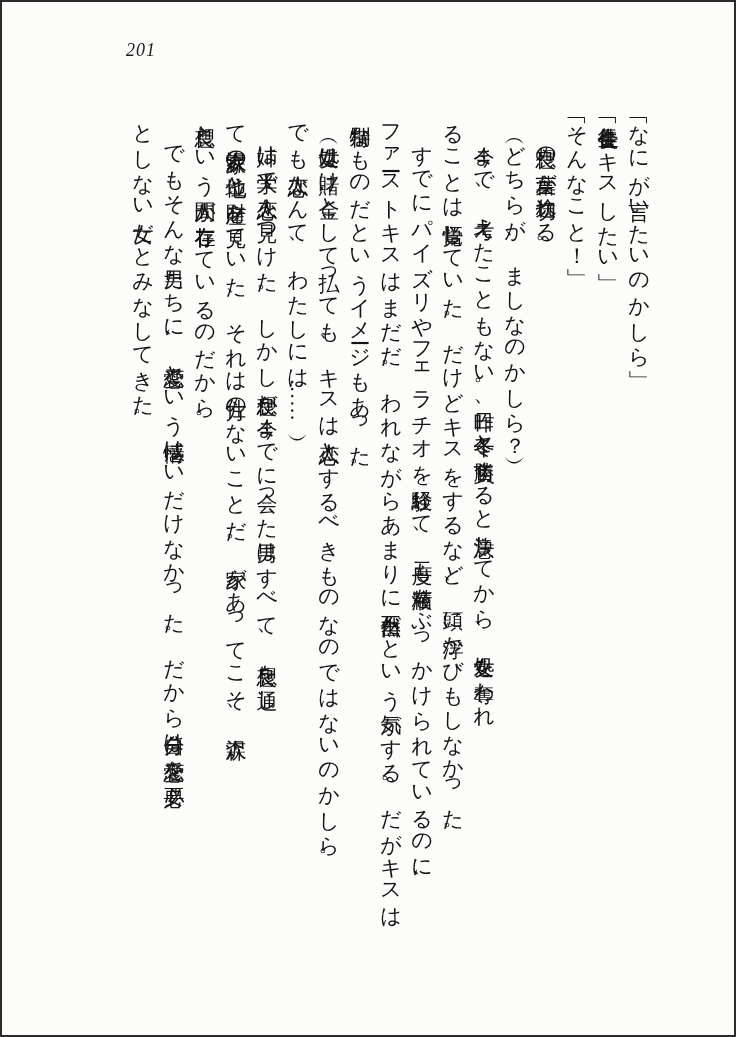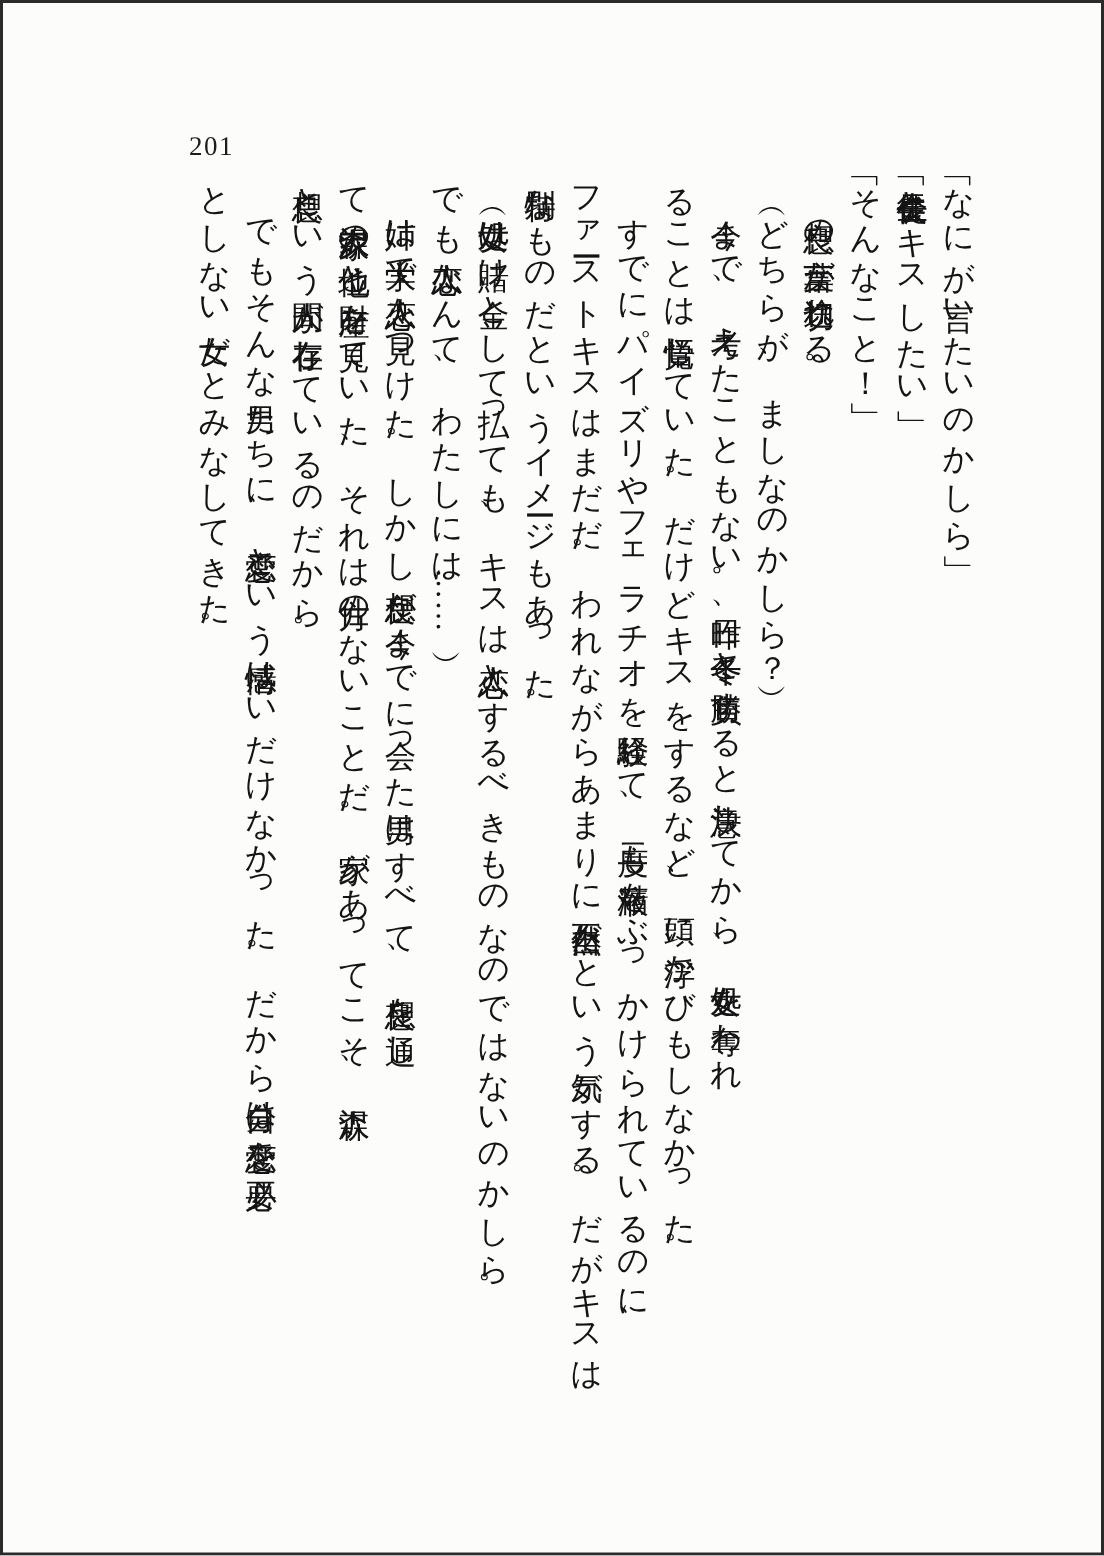--- a/index.html
+++ b/index.html
@@ -16,23 +16,23 @@
     border: 2px solid #2b2b2b;
     box-sizing: border-box;
     overflow: hidden;
     font-family: "Liberation Serif", "DejaVu Serif", serif;
   }
   .page-number {
     position: absolute;
     top: 38px;
     left: 124px;
     font-size: 18px;
+    font-style: italic;
     letter-spacing: 1px;
     color: #1c1c1c;
-    margin-top: 47px;
   }
   .text-block {
     position: absolute;
     top: 108px;
     right: 80px;
     height: 832px;
     writing-mode: vertical-rl;
     text-orientation: mixed;
     font-size: 21px;
     line-height: 31px;

